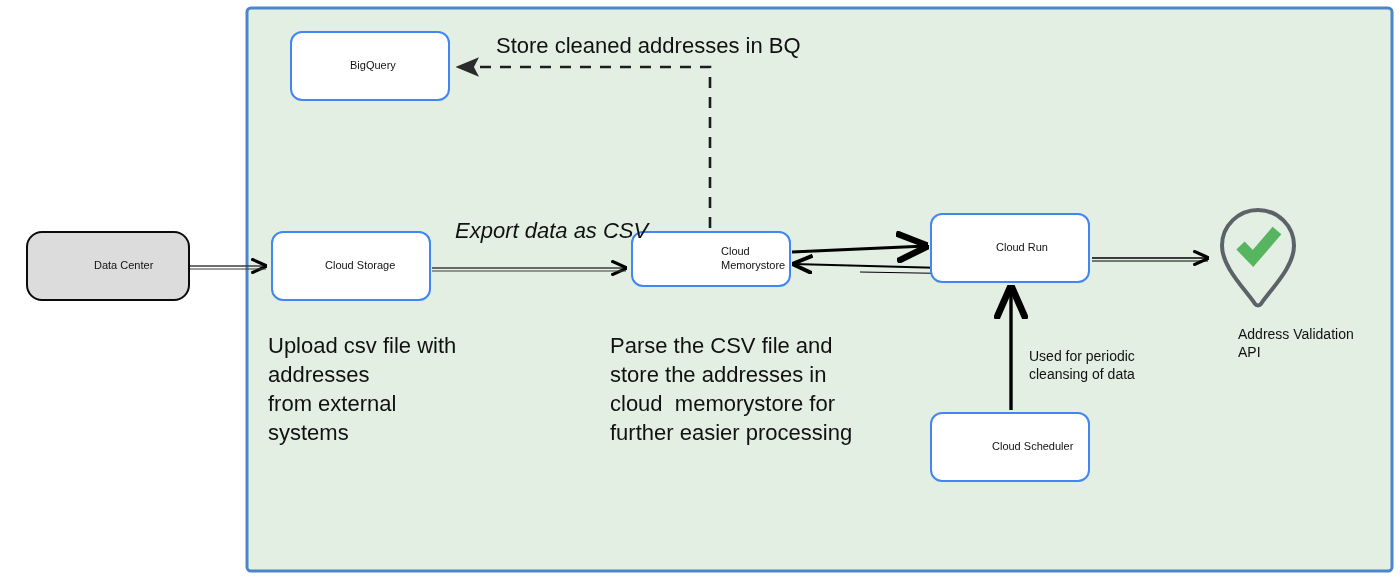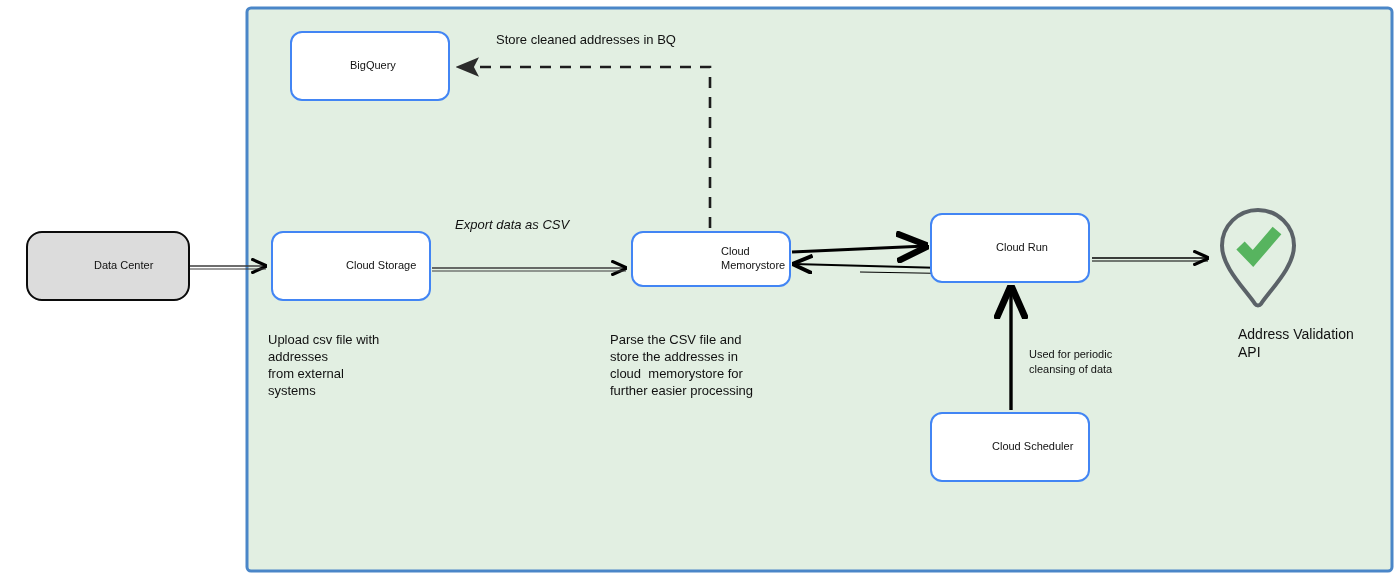--- a/index.html
+++ b/index.html
@@ -14,22 +14,22 @@
   .node.cloud{border:2px solid #4285f4;}
   .node.onprem{border:2.5px solid #0b0b0b;background:#dcdcdc;border-radius:16px;}
 
   .node .ico{flex:0 0 auto;display:flex;align-items:center;justify-content:center;}
   .node .lbl{font-size:11px;line-height:1.25;color:#111;}
 
   .gcp-label{margin-left:12px;}
   .dc-label{margin-left:14px;font-size:12.5px;}
 
   .free-text{position:absolute;color:#111;line-height:1.32;white-space:pre-wrap;}
-  .t-big{font-size:13px;}
-  .t-mid{font-size:11px;}
+  .t-big{font-size:22px;}
+  .t-mid{font-size:14px;}
   .t-small{font-size:14px;}
   .pin-cap{position:absolute;text-align:left;}
 </style>
 </head>
 <body>
 
 <div id="canvas">
 
   <svg id="svg-layer" viewBox="0 0 1400 580" xmlns="http://www.w3.org/2000/svg">
     <defs>
@@ -170,21 +170,21 @@
   <div class="node onprem" style="left:10px;top:231px;width:164px;height:70px;margin-left:16px;">
     <span class="ico" style="width:52px;height:40px;"></span>
     <span class="lbl dc-label">Data Center</span>
   </div>
 
   <div class="node cloud" style="left:290px;top:31px;width:160px;height:70px;">
     <span class="ico" style="width:46px;height:40px;"></span>
     <span class="lbl gcp-label">BigQuery</span>
   </div>
 
-  <div class="node cloud" style="left:271px;top:231px;width:160px;height:70px;gap:21px;">
+  <div class="node cloud" style="left:271px;top:231px;width:160px;height:70px;">
     <span class="ico" style="width:40px;height:40px;"></span>
     <span class="lbl gcp-label">Cloud Storage</span>
   </div>
 
   <div class="node cloud" style="left:631px;top:231px;width:160px;height:56px;gap:28px;">
     <span class="ico" style="width:48px;height:40px;"></span>
     <span class="lbl gcp-label" style="white-space:pre-line;">Cloud
 Memorystore</span>
   </div>
 

